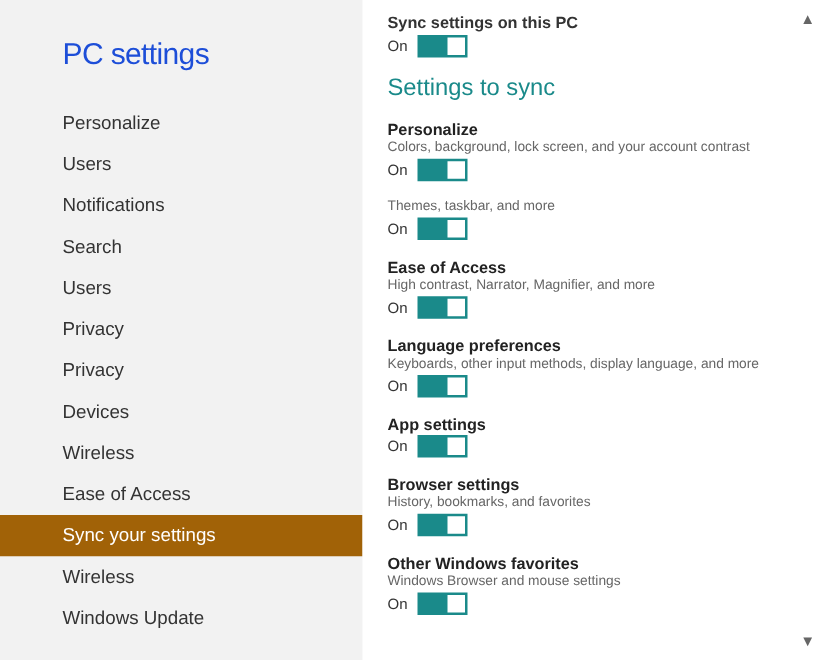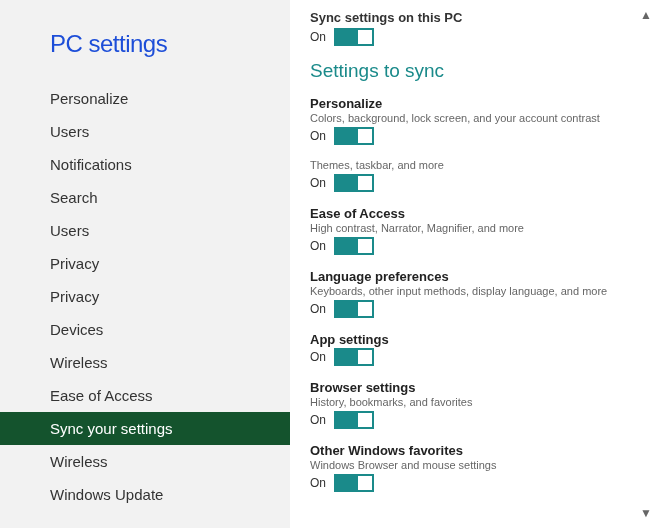--- a/index.html
+++ b/index.html
@@ -29,21 +29,21 @@
       letter-spacing: -0.5px;
     }
     .nav-item {
       padding: 8px 20px 8px 50px;
       font-size: 15px;
       color: #333;
       cursor: pointer;
       user-select: none;
     }
     .nav-item.active {
-      background: #14532d;
+      background: #a16207;
       color: white;
     }
 
     
     .main {
       flex: 1;
       background: white;
       overflow-y: auto;
       padding: 10px 30px 20px 20px;
       position: relative;

